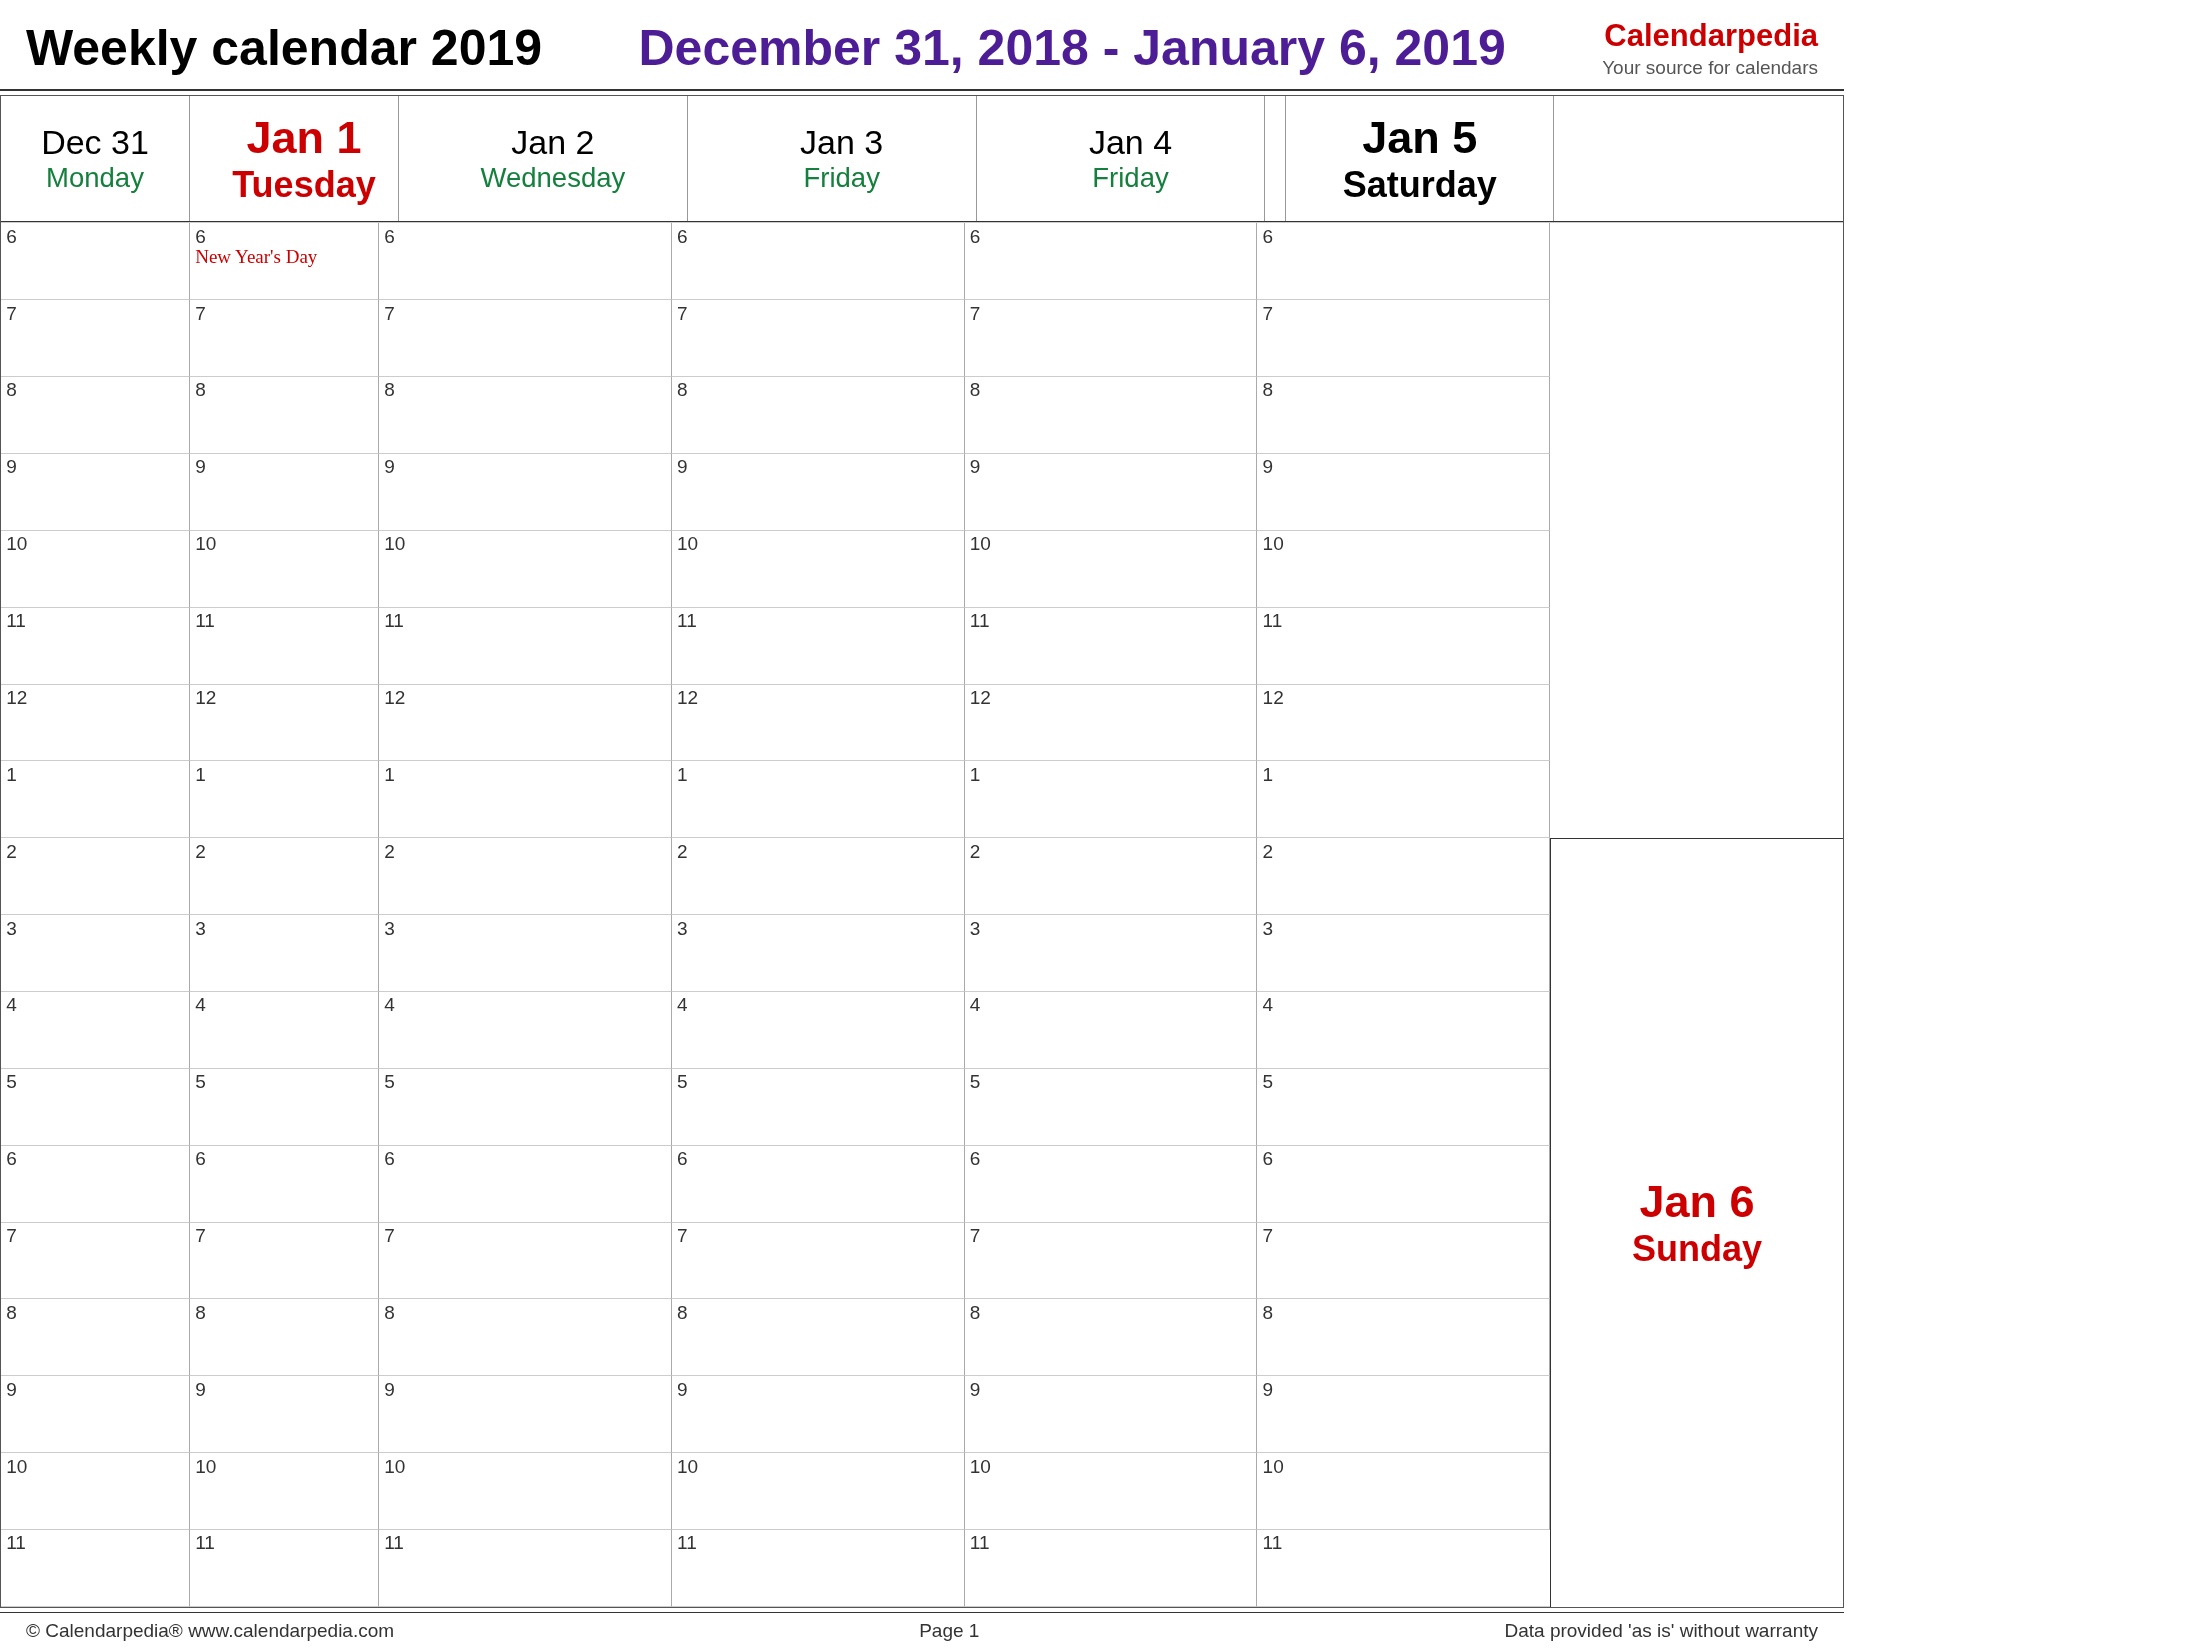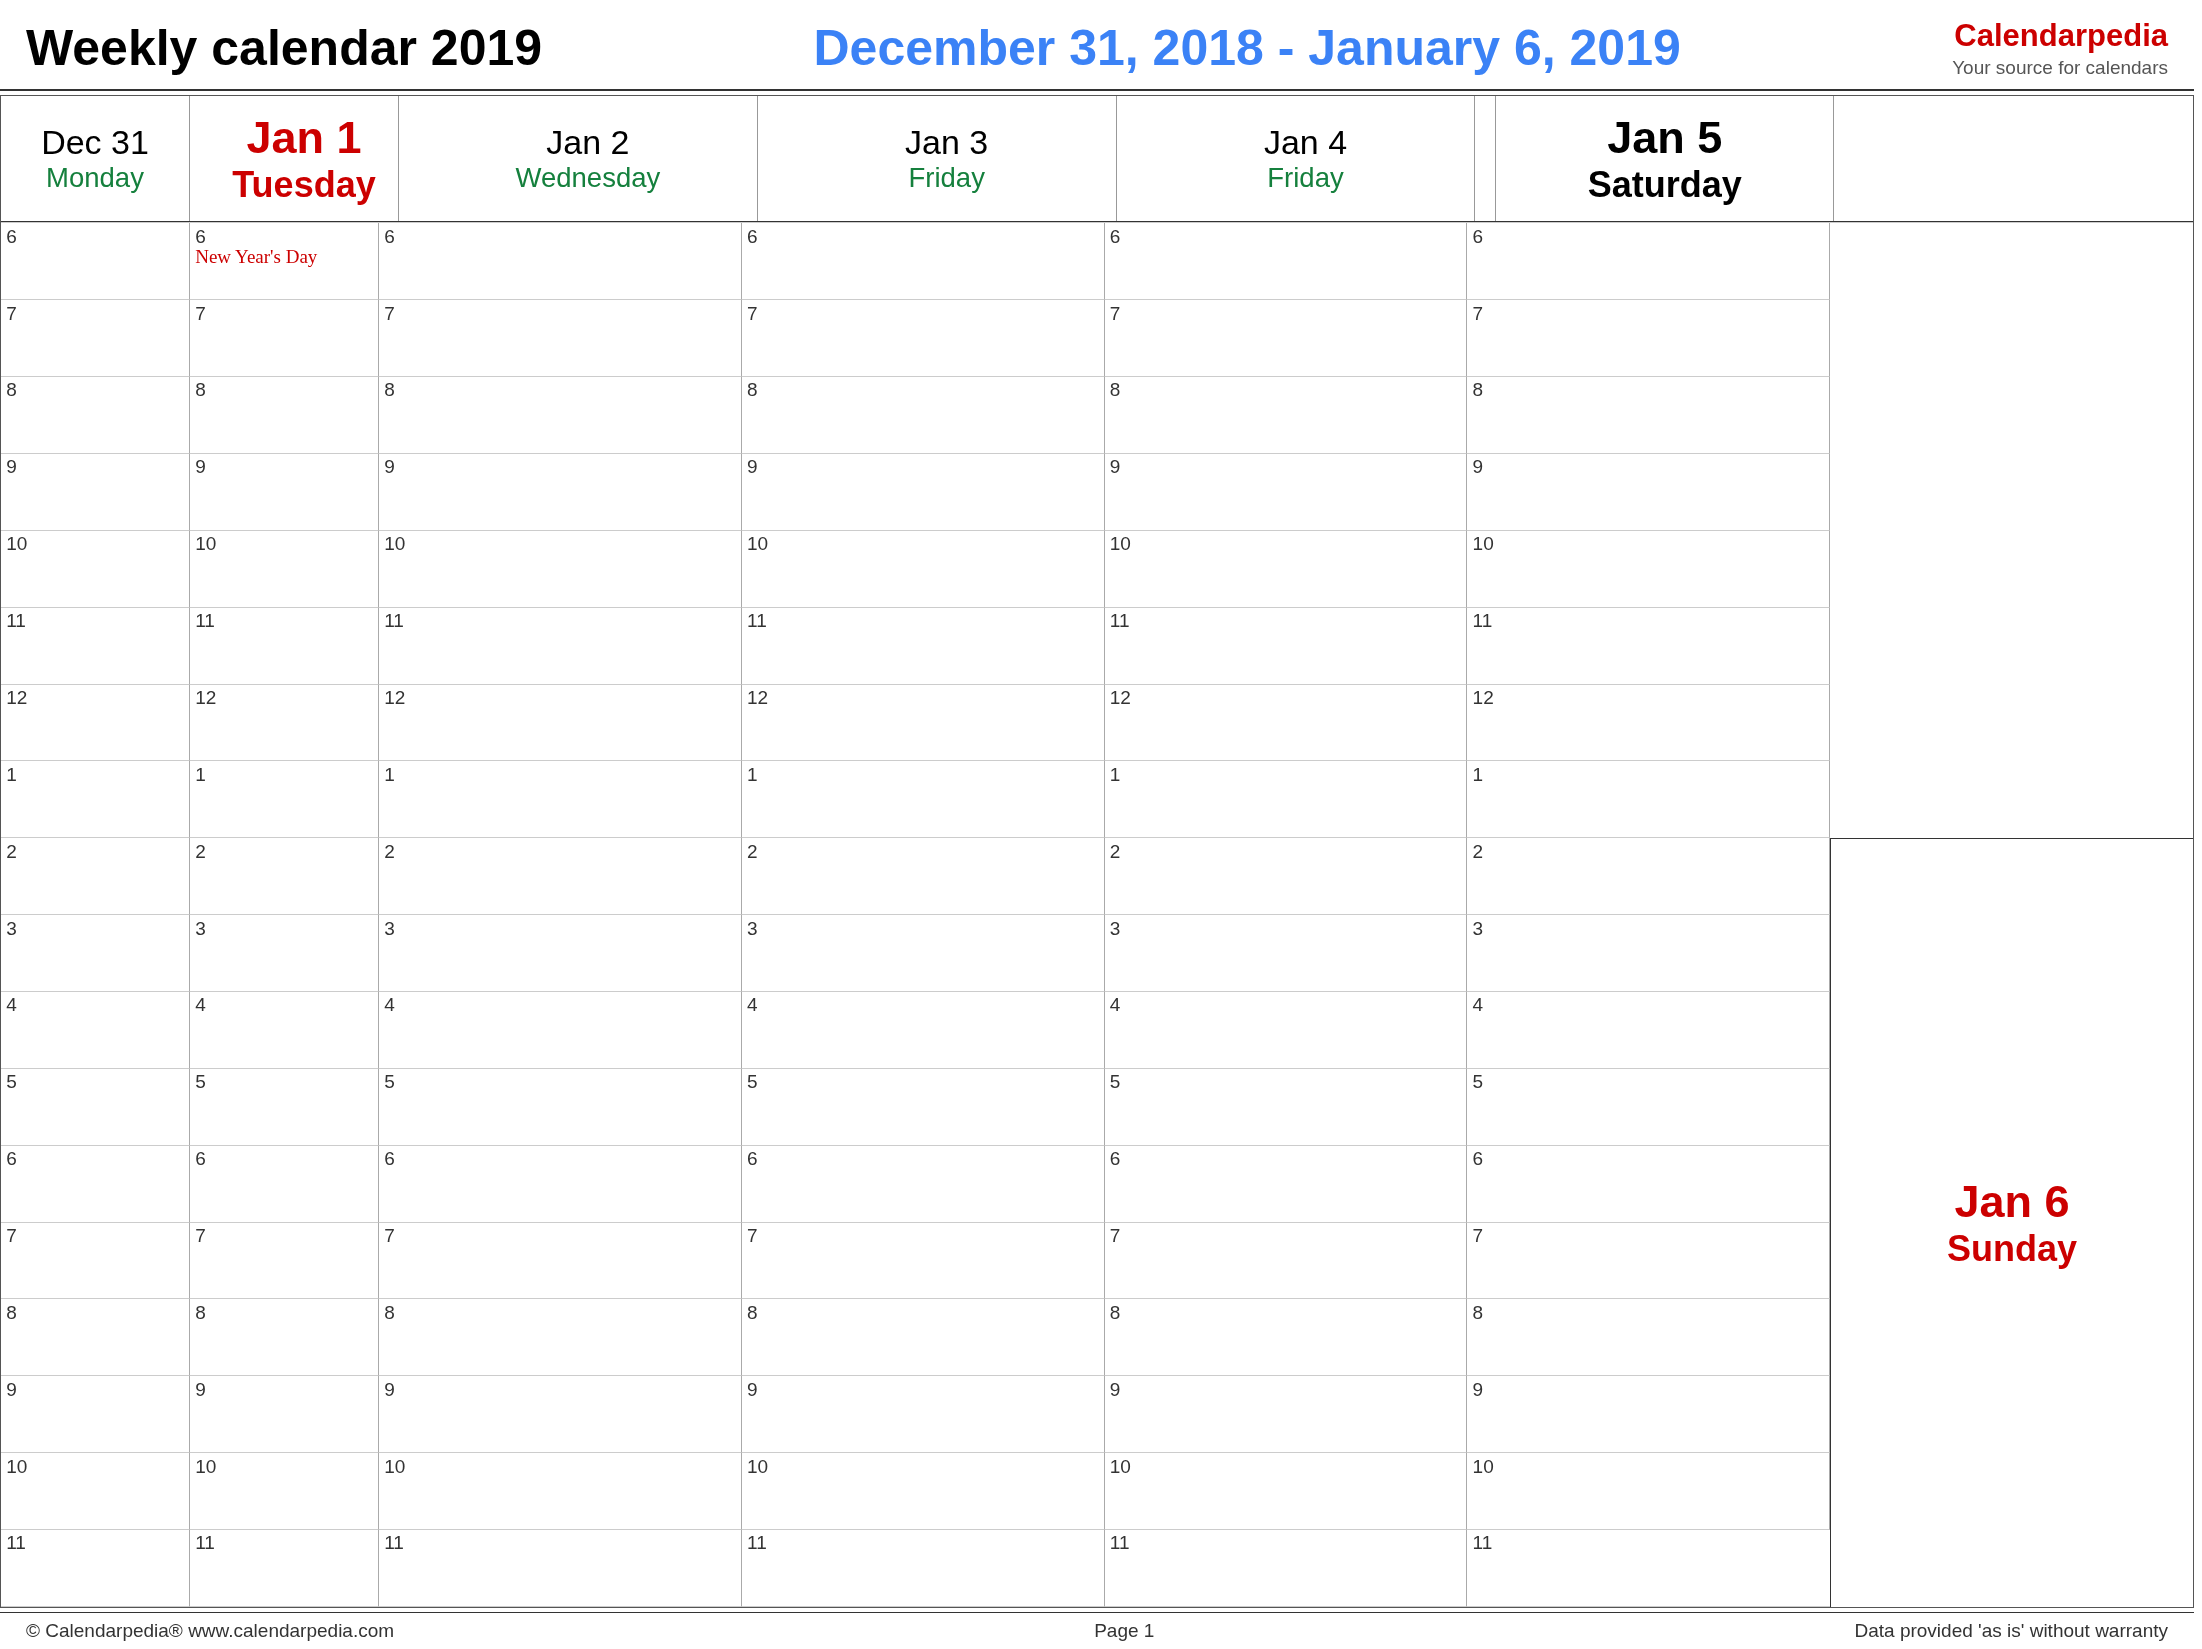--- a/index.html
+++ b/index.html
@@ -5,21 +5,21 @@
     * { box-sizing: border-box; margin: 0; padding: 0; }
     body {
       font-family: Arial, sans-serif;
       background: #fff;
       width: 2203px;
       height: 1649px;
       overflow: hidden;
     }
 
     .page {
-      width: 2194px;
+      width: 1844px;
       height: 1649px;
       display: flex;
       flex-direction: column;
     }
 
     
     .header {
       display: flex;
       align-items: center;
       justify-content: space-between;
@@ -29,21 +29,21 @@
 
     .header-title {
       font-size: 50px;
       font-weight: bold;
       color: #000;
     }
 
     .header-date-range {
       font-size: 50px;
       font-weight: bold;
-      color: #3b82f6;
+      color: #4c1d95;
     }
 
     .header-logo {
       text-align: right;
       line-height: 1.3;
     }
 
     .header-logo .logo-main {
       font-size: 31px;
       font-weight: bold;

